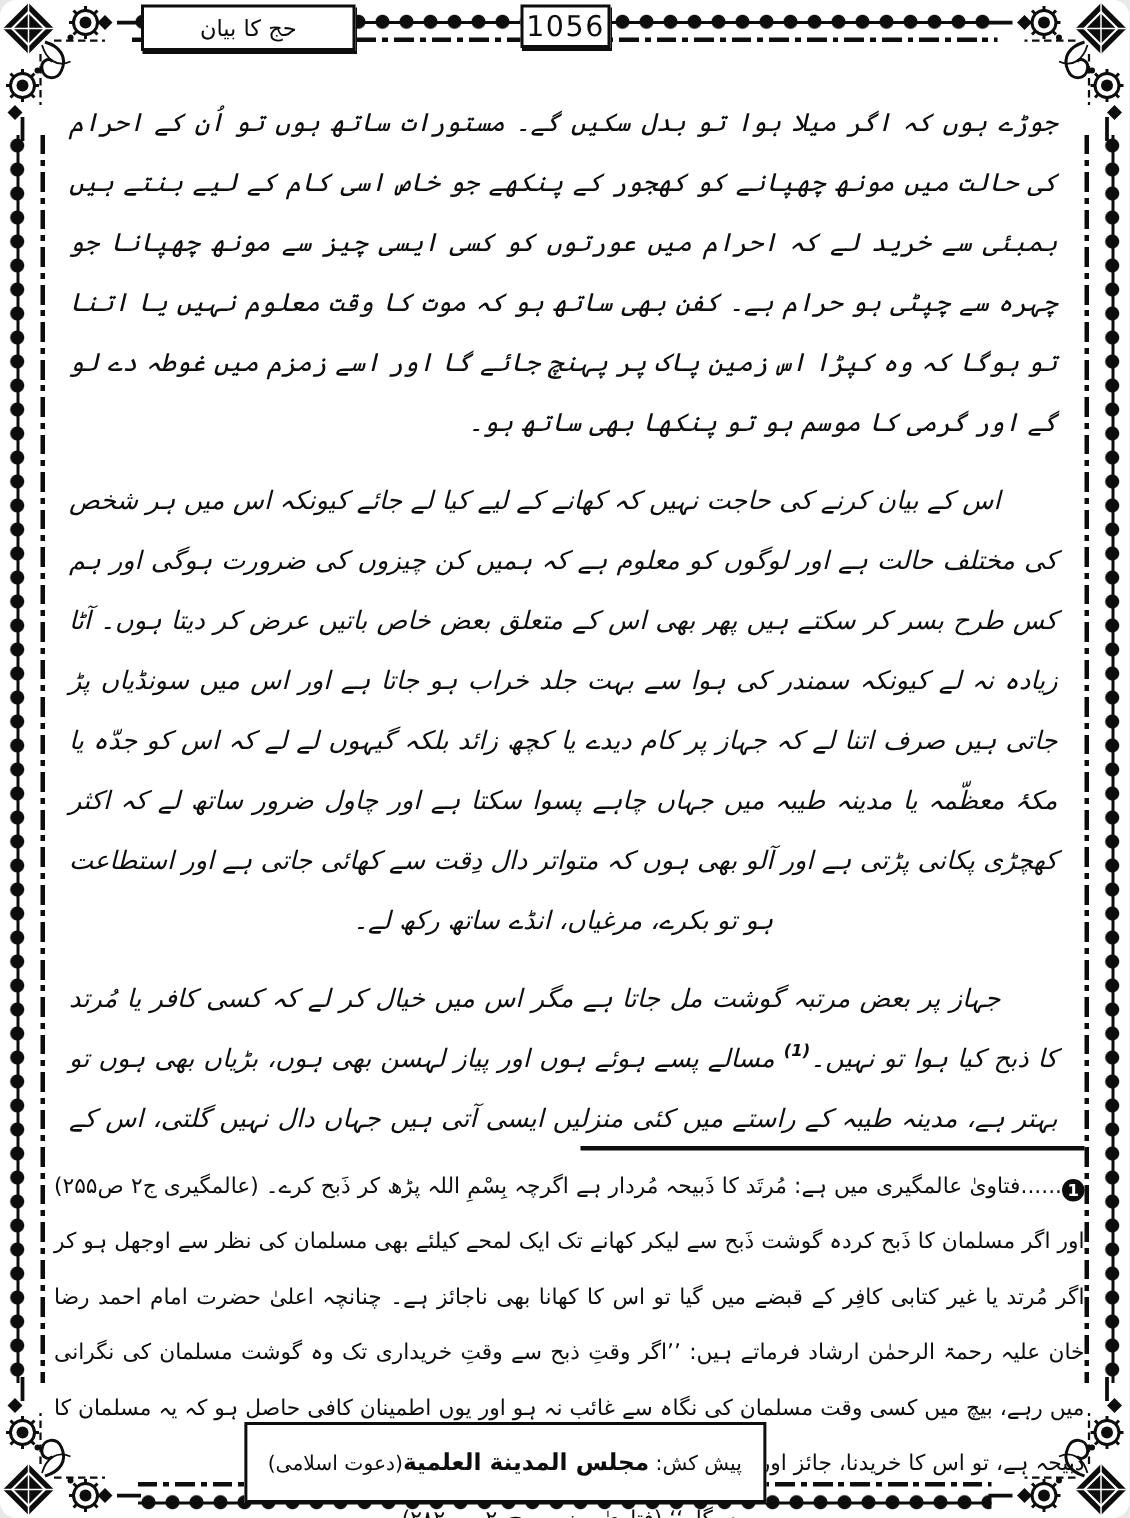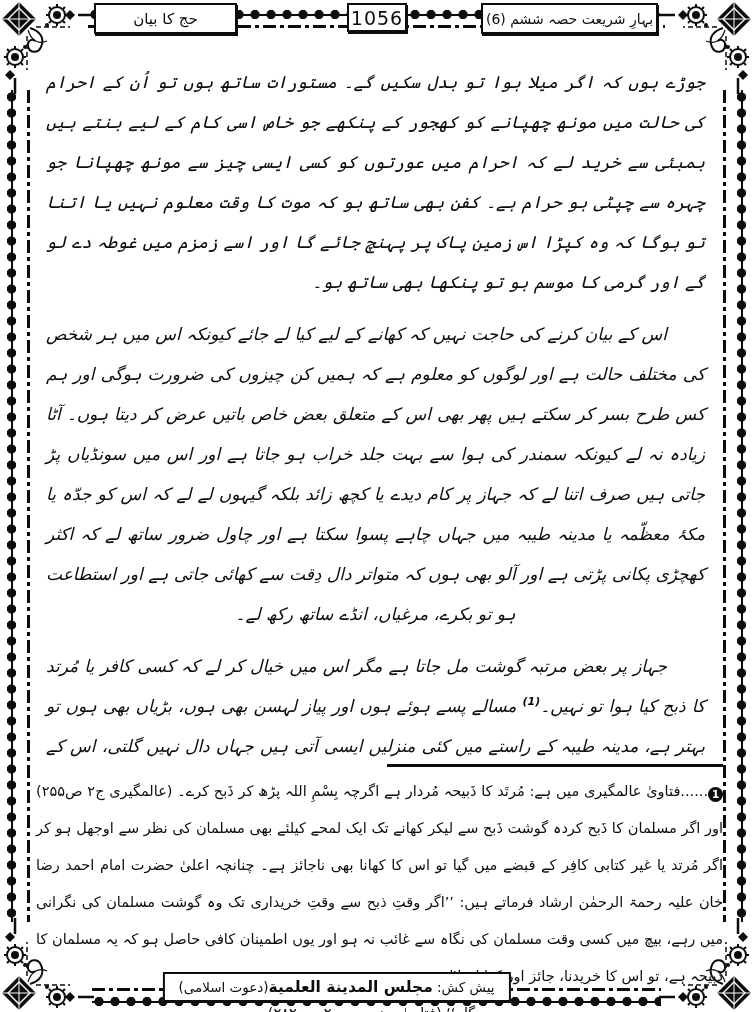--- a/index.html
+++ b/index.html
@@ -1,19 +1,19 @@
 <!DOCTYPE html>
 <html lang="ur" dir="rtl"><head>
 <meta charset="utf-8">
 <style>
   html,body{margin:0;padding:0;background:#e8e8e8;}
   #page{
     position:relative; width:753px; height:1012px; background:#fff;
     font-family:"DejaVu Sans", sans-serif; color:#0d0d0d; overflow:hidden;
-    margin:0 auto; direction:rtl;
+    margin:0 auto; direction:rtl;border-radius:11px;
   }
   
   .chain{position:absolute; z-index:1;}
   .dots-h{
     height:13px;
     background:
       radial-gradient(circle at 7px 6.5px, #0d0d0d 4.3px, transparent 5px) 0 0/16px 13px repeat-x,
       linear-gradient(#0d0d0d,#0d0d0d) center/100% 2px no-repeat;
   }
   .dash-h{
@@ -70,21 +70,21 @@
   .fn-marker{
     display:inline-block; width:15px; height:15px; border-radius:50%;
     background:#0d0d0d; color:#fff; font-size:11px; line-height:15px;
     text-align:center; font-weight:bold; vertical-align:-2px;
   }
   .basmala{font-weight:normal;}
   
   .footer-box{
     position:absolute; bottom:10px; left:50%; transform:translateX(calc(-50% - 40px));
     z-index:3; background:#fff; border:2px solid #0d0d0d;
-    padding:4px 14px; font-size:13.5px; white-space:nowrap; direction:rtl;
+    padding:16px 14px; font-size:13.5px; white-space:nowrap; direction:rtl;
   }
   .footer-box .bold-name{font-weight:bold; font-size:15.5px;}
 </style>
 </head>
 <body>
 
 <div id="page">
 
   <svg width="0" height="0" style="position:absolute">
     <defs>
@@ -132,23 +132,20 @@
   <svg class="corner br" viewBox="0 0 95 95">
       <use href="#corner-motif"></use>
     </svg>
 
   <div class="hbox left">
     <span>حج کا بیان</span>
   </div>
   <div class="hbox center">
     <span>1056</span>
   </div>
-  <div class="hbox right">
-    <span>بہارِ شریعت حصہ ششم (6)</span>
-  </div>
 
   <div class="body-text">
     <p>جوڑے ہوں کہ اگر میلا ہوا تو بدل سکیں گے۔ مستورات ساتھ ہوں تو اُن کے احرام کی حالت میں مونھ چھپانے کو کھجور کے پنکھے جو خاص اسی کام کے لیے بنتے ہیں بمبئی سے خرید لے کہ احرام میں عورتوں کو کسی ایسی چیز سے مونھ چھپانا جو چہرہ سے چپٹی ہو حرام ہے۔ کفن بھی ساتھ ہو کہ موت کا وقت معلوم نہیں یا اتنا تو ہوگا کہ وہ کپڑا اس زمین پاک پر پہنچ جائے گا اور اسے زمزم میں غوطہ دے لو گے اور گرمی کا موسم ہو تو پنکھا بھی ساتھ ہو۔</p>
     <p class="p-indent center-last">اس کے بیان کرنے کی حاجت نہیں کہ کھانے کے لیے کیا لے جائے کیونکہ اس میں ہر شخص کی مختلف حالت ہے اور لوگوں کو معلوم ہے کہ ہمیں کن چیزوں کی ضرورت ہوگی اور ہم کس طرح بسر کر سکتے ہیں پھر بھی اس کے متعلق بعض خاص باتیں عرض کر دیتا ہوں۔ آٹا زیادہ نہ لے کیونکہ سمندر کی ہوا سے بہت جلد خراب ہو جاتا ہے اور اس میں سونڈیاں پڑ جاتی ہیں صرف اتنا لے کہ جہاز پر کام دیدے یا کچھ زائد بلکہ گیہوں لے لے کہ اس کو جدّہ یا مکۂ معظّمہ یا مدینہ طیبہ میں جہاں چاہے پسوا سکتا ہے اور چاول ضرور ساتھ لے کہ اکثر کھچڑی پکانی پڑتی ہے اور آلو بھی ہوں کہ متواتر دال دِقت سے کھائی جاتی ہے اور استطاعت ہو تو بکرے، مرغیاں، انڈے ساتھ رکھ لے۔</p>
     <p class="p-indent center-last"><span>جہاز پر بعض مرتبہ گوشت مل جاتا ہے مگر اس میں خیال کر لے کہ کسی کافر یا مُرتد کا ذبح کیا ہوا تو نہیں۔</span><span class="sup-ref" dir="ltr">(1)</span><span> مسالے پسے ہوئے ہوں اور پیاز لہسن بھی ہوں، بڑیاں بھی ہوں تو بہتر ہے، مدینہ طیبہ کے راستے میں کئی منزلیں ایسی آتی ہیں جہاں دال نہیں گلتی، اس کے متعلق بھی کچھ انتظام کر لے، نیز مدینہ طیبہ جانے کے لیے مکۂ معظّمہ سے بھنے ہوئے چنے لے لے یا یہیں سے لیتا جائے کہ بعض مرتبہ اتنا موقع نہیں ملتا کہ دوسرے وقت کے لیے کھانا پکایا جائے ایسے وقت کام دیں گے۔ گھی حسبِ حیثیت زیادہ لے کہ بدوؤں کو زیادہ گھی دینا پڑتا ہے اور زیادہ گھی سے وہ خوش بھی ہوتے ہیں۔ مسور کی دال ضرور لے کہ جلد گلتی ہے اور بعض دفعہ ایسا ہی موقع ہوتا ہے کہ جلد کھانا تیار ہو جائے۔</span></p>
 
   </div>
 
   <div class="footnote">
     <div class="fn-sep"></div>

